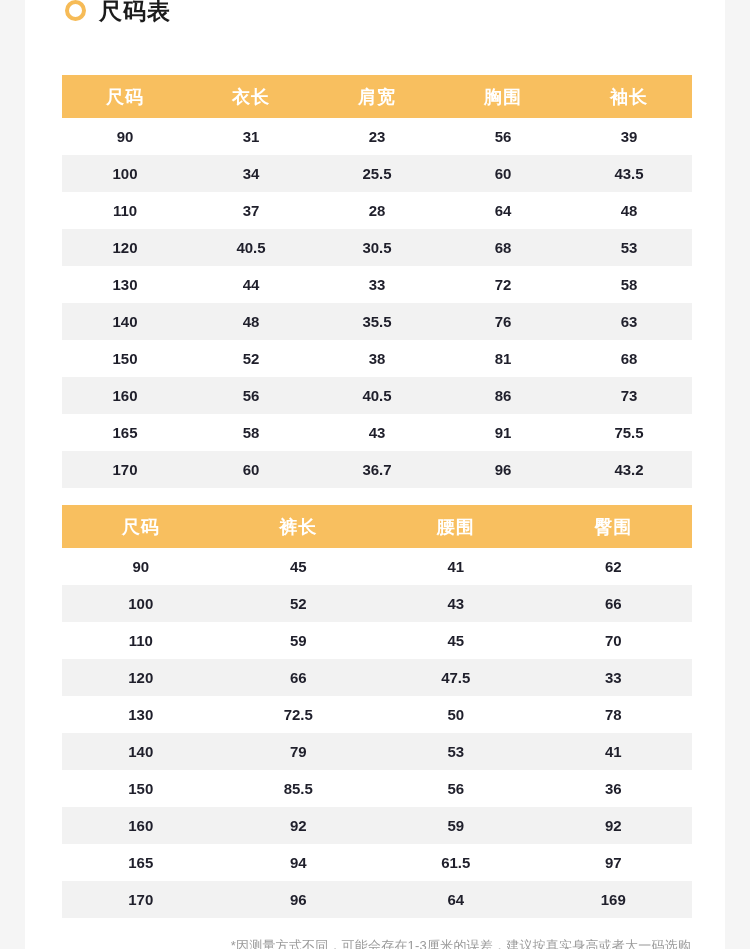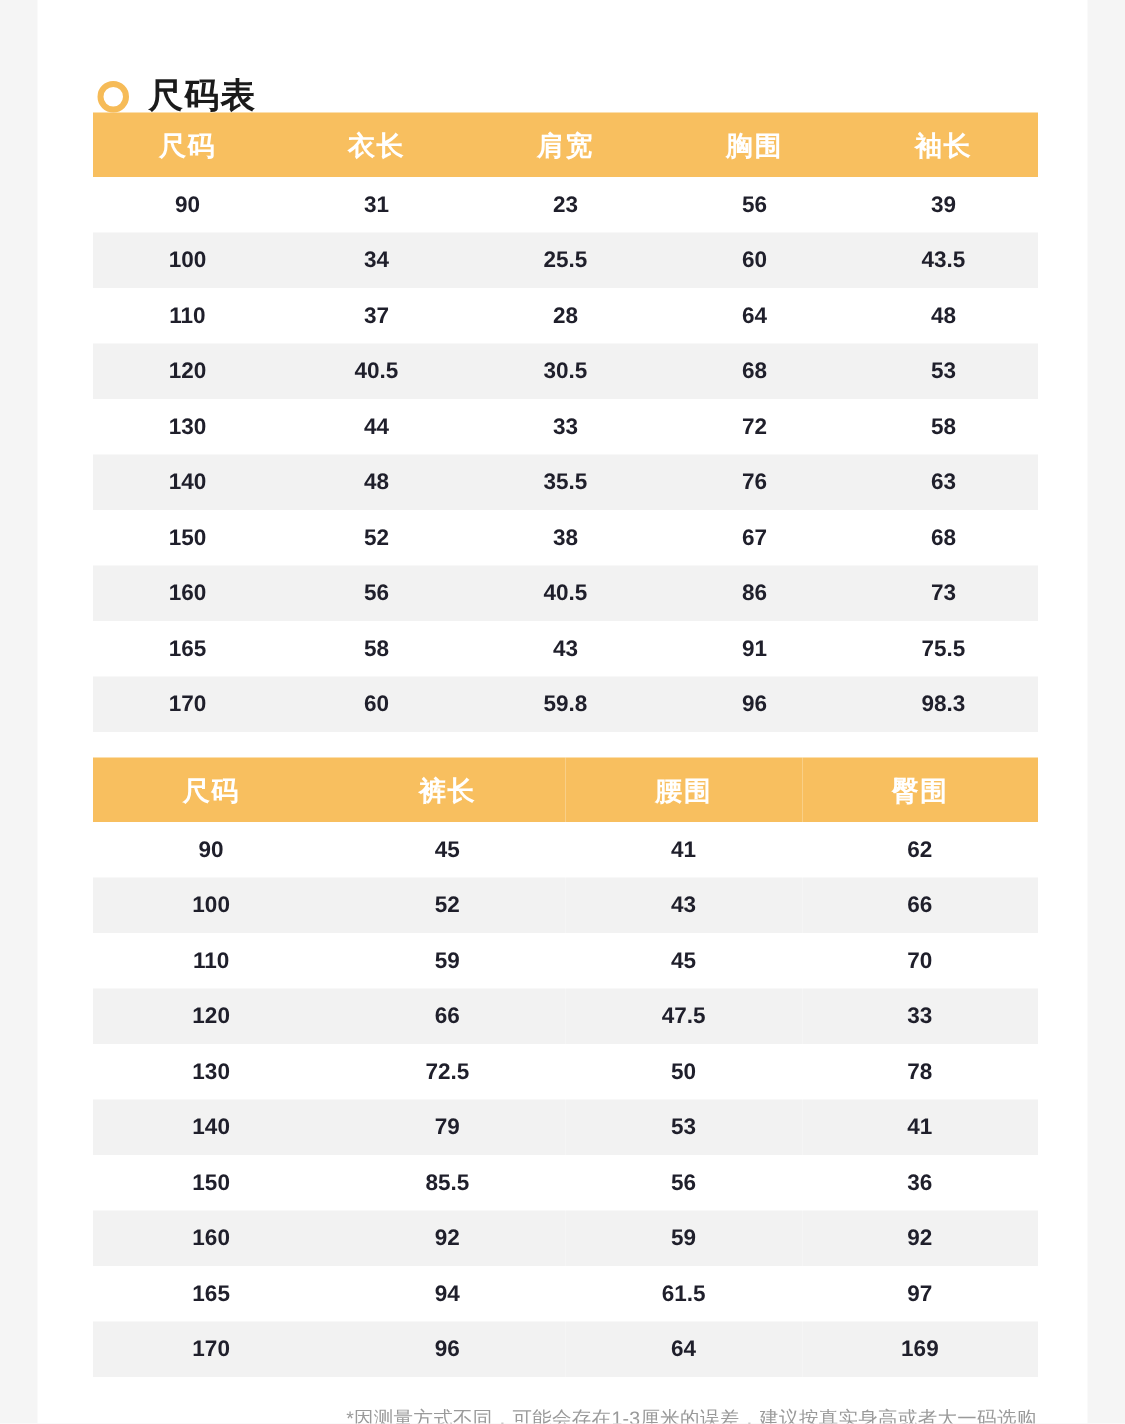--- a/index.html
+++ b/index.html
@@ -30,21 +30,21 @@
   .inner {
     position: absolute;
     left: 37px;   
     top: 0;
     width: 630px; 
   }
 
   
   .title-row {
     display: flex;
-    align-items: flex-end;
+    align-items: flex-start;
     height: 75px;
     padding-left: 3px;
   }
   .ring-icon {
     width: 21px;
     height: 21px;
     border: 4px solid #f6bb57;
     border-radius: 50%;
     box-sizing: border-box;
     flex: 0 0 auto;
@@ -167,43 +167,43 @@
             <td>140</td>
             <td>48</td>
             <td>35.5</td>
             <td>76</td>
             <td>63</td>
           </tr>
           <tr>
             <td>150</td>
             <td>52</td>
             <td>38</td>
-            <td>67</td>
+            <td>81</td>
             <td>68</td>
           </tr>
           <tr>
             <td>160</td>
             <td>56</td>
             <td>40.5</td>
             <td>86</td>
             <td>73</td>
           </tr>
           <tr>
             <td>165</td>
             <td>58</td>
             <td>43</td>
             <td>91</td>
             <td>75.5</td>
           </tr>
           <tr>
             <td>170</td>
             <td>60</td>
-            <td>59.8</td>
+            <td>36.7</td>
             <td>96</td>
-            <td>98.3</td>
+            <td>43.2</td>
           </tr>
         </tbody>
       </table>
 
       <div class="table-gap"></div>
 
       <table class="size-table">
         <thead>
           <tr>
             <th>尺码</th>

